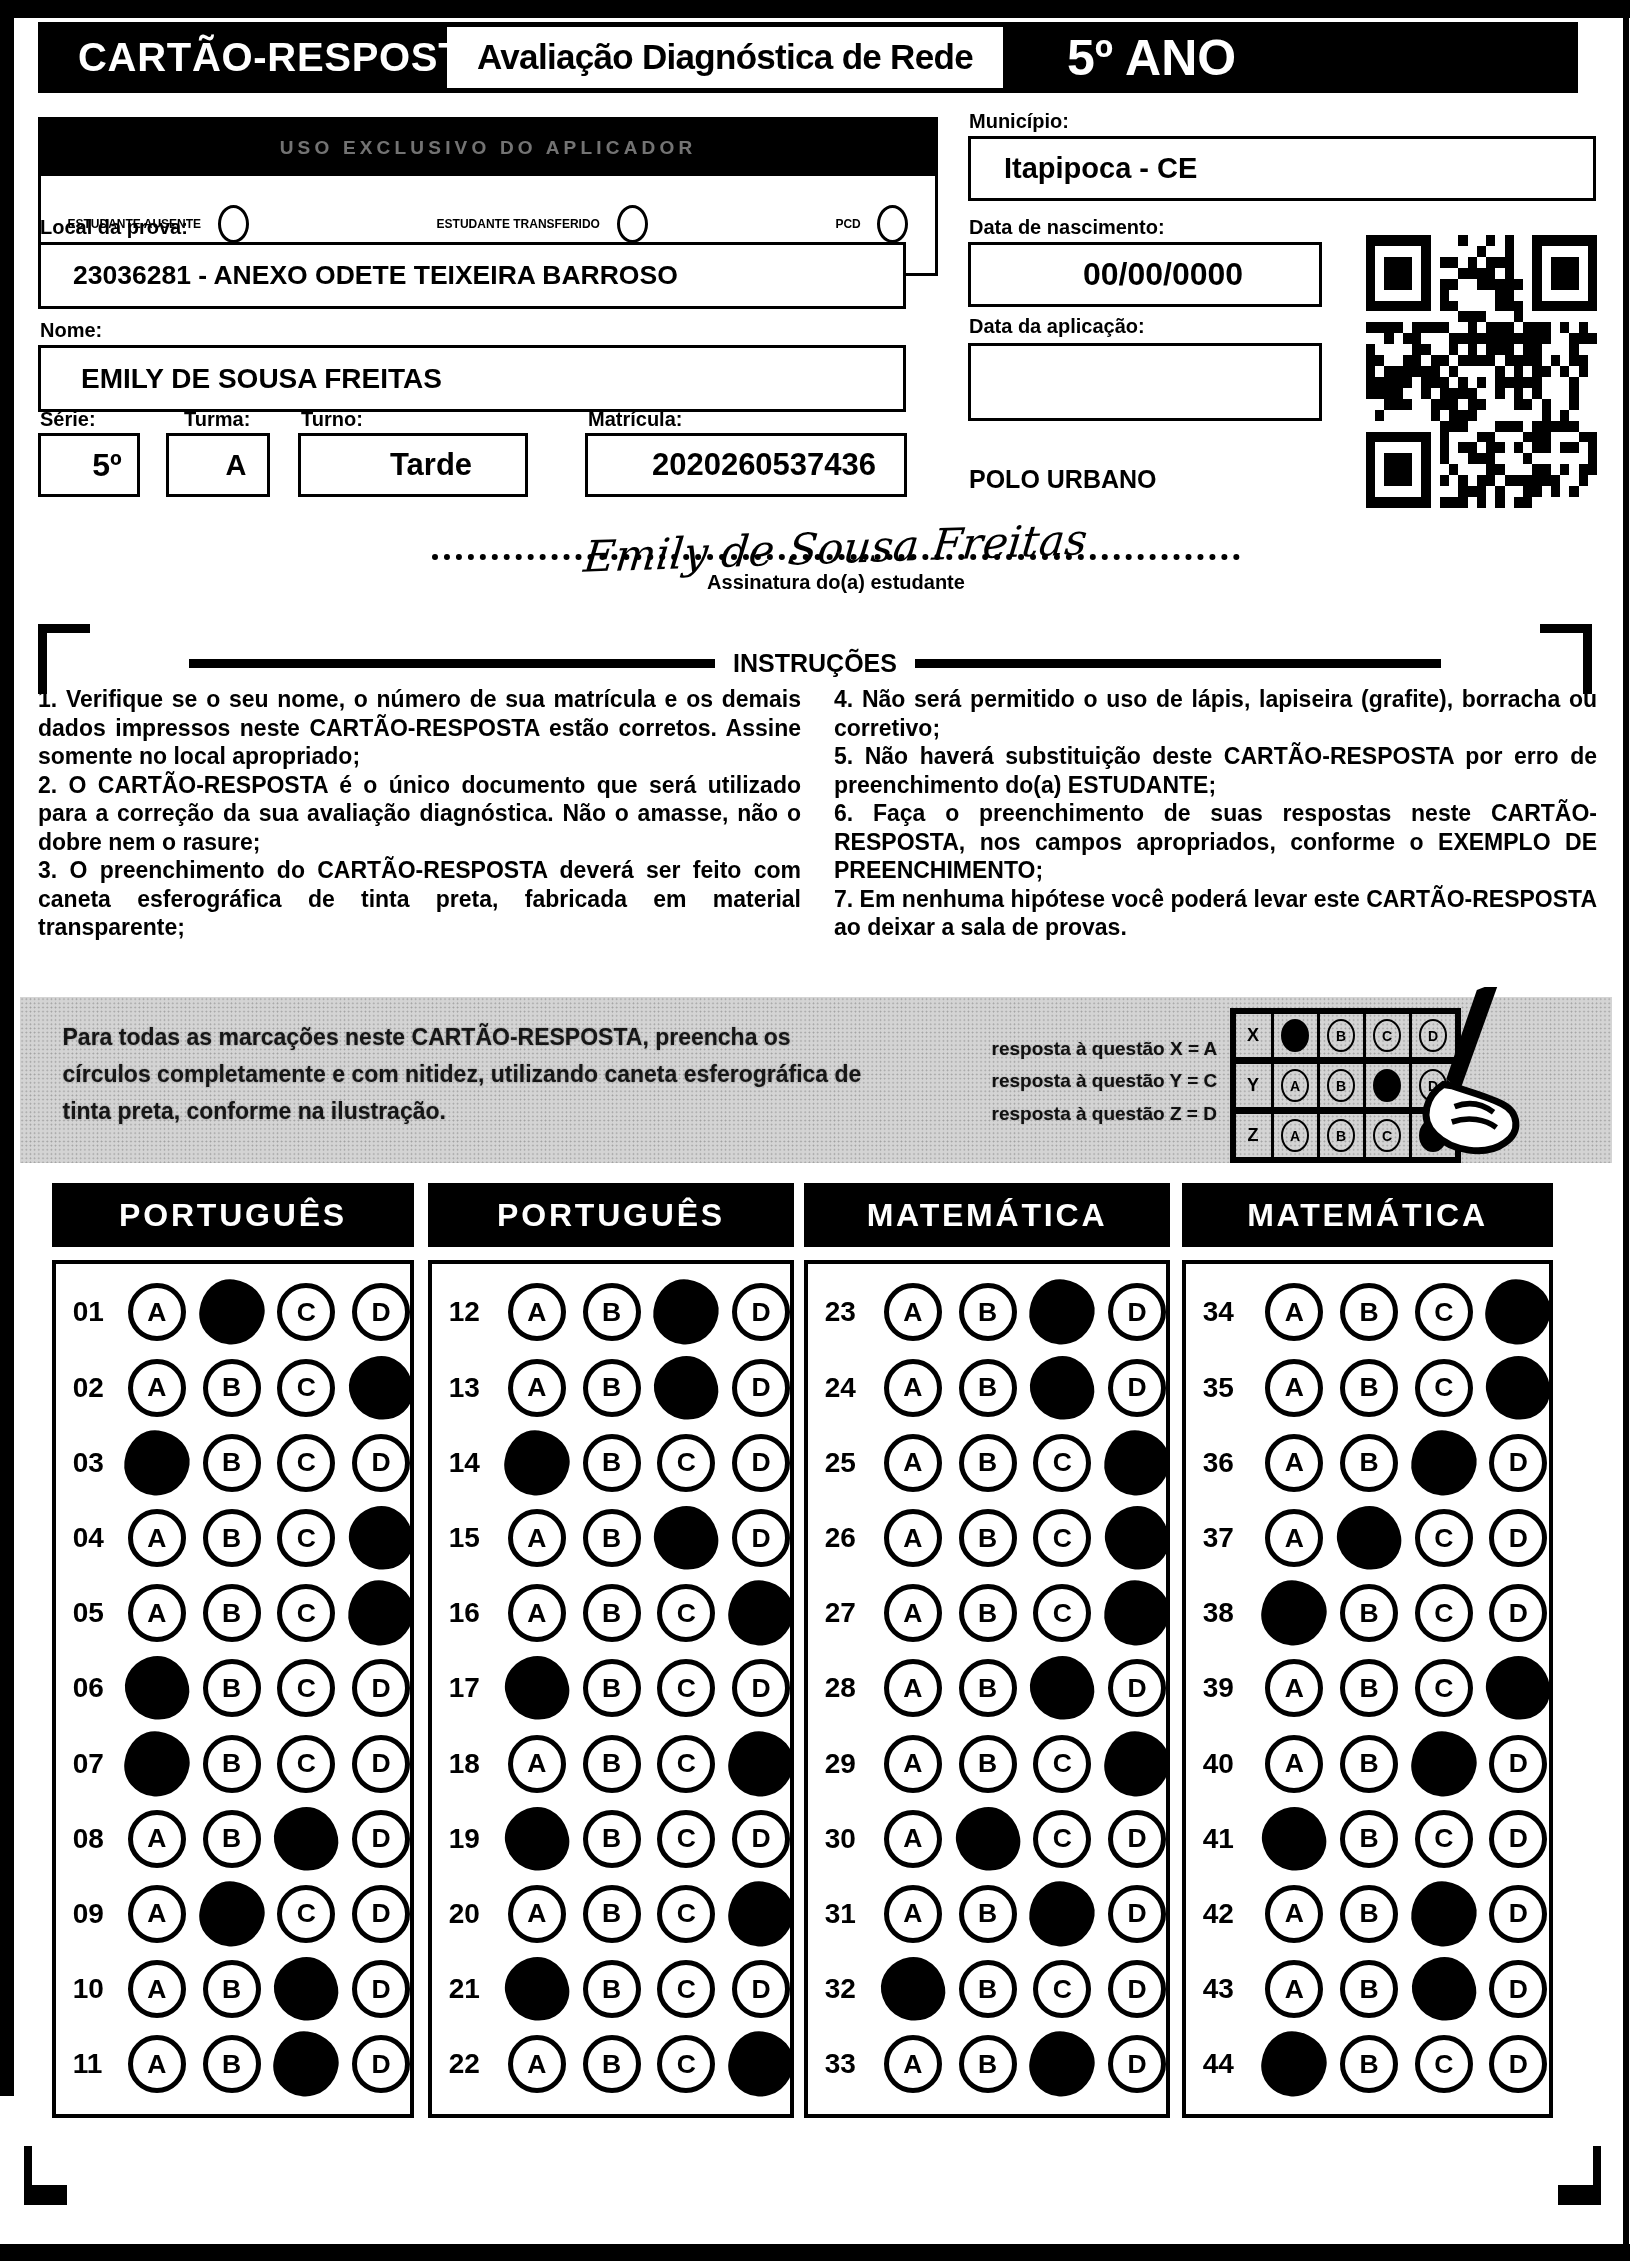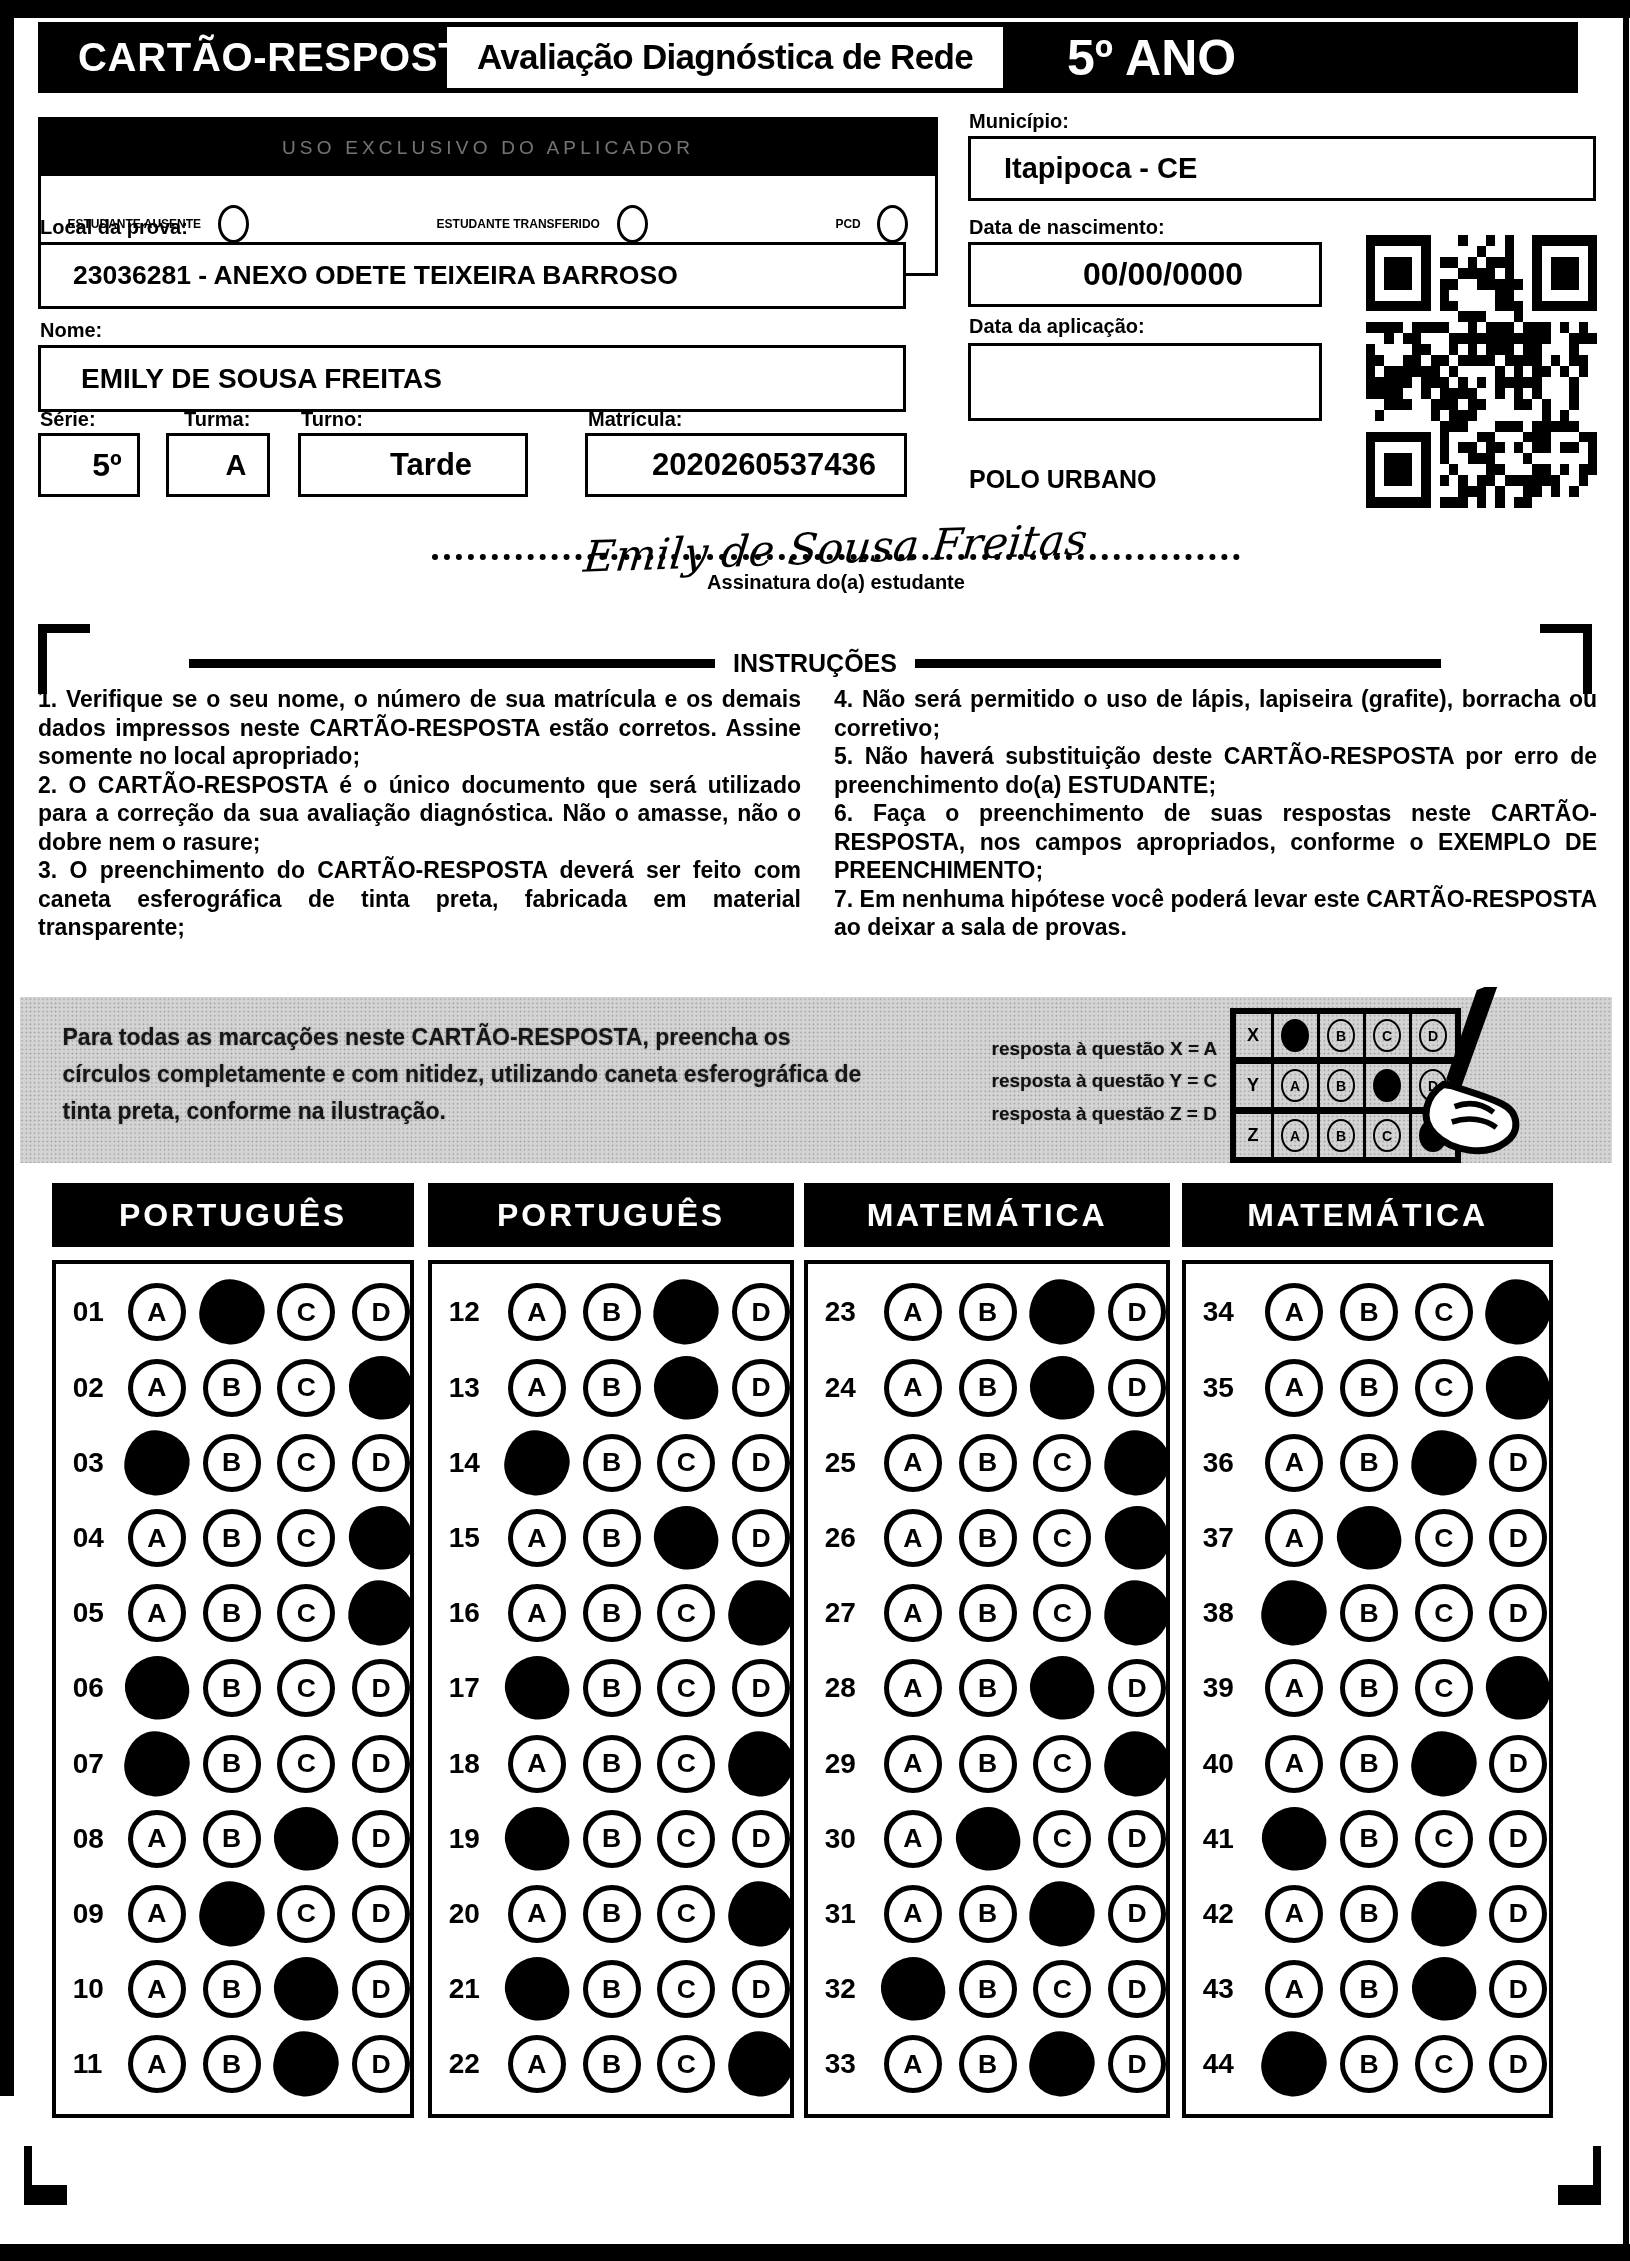--- a/index.html
+++ b/index.html
@@ -16,21 +16,21 @@
   .header-title{position:absolute;left:40px;top:0;height:100%;display:flex;align-items:center;
                 color:#fff;font-size:40px;font-weight:bold;letter-spacing:0.7px;}
   .header-subbox{position:absolute;left:409px;top:4.9px;width:556px;height:61px;background:#fff;
                  display:flex;align-items:center;justify-content:center;font-size:35px;font-weight:bold;letter-spacing:-0.7px;}
   .header-grade{position:absolute;left:1029px;top:0;height:100%;display:flex;align-items:center;
                 color:#fff;font-size:50px;font-weight:bold;}
 
   
   .applicator{position:absolute;left:38px;top:117px;width:900px;height:159px;border:3.5px solid #000;box-sizing:border-box;}
   .applicator-bar{height:56px;background:#000;display:flex;align-items:center;justify-content:center;}
-  .applicator-bar span{color:#fff;opacity:.45;font-size:19px;font-weight:normal;letter-spacing:4.2px;}
+  .applicator-bar span{color:#fff;opacity:.45;font-size:19px;font-weight:bold;letter-spacing:4.2px;}
   .applicator-options{display:flex;align-items:center;justify-content:space-between;height:96px;padding:0 26.5px;}
   .app-option{display:flex;align-items:center;gap:16.7px;font-size:12px;font-weight:bold;}
   .app-circle{width:31px;height:38px;border:3.5px solid #000;border-radius:50%;box-sizing:border-box;}
 
   .lbl{position:absolute;font-weight:bold;font-size:20px;}
   .box{position:absolute;border:3.5px solid #000;box-sizing:border-box;background:#fff;
        display:flex;align-items:center;font-weight:bold;padding-left:36px;}
 
   #lbl-municipio{left:969px;top:110px;}
   #box-municipio{left:968px;top:136px;width:628px;height:65px;font-size:29px;padding-left:33px;text-align:right;}

